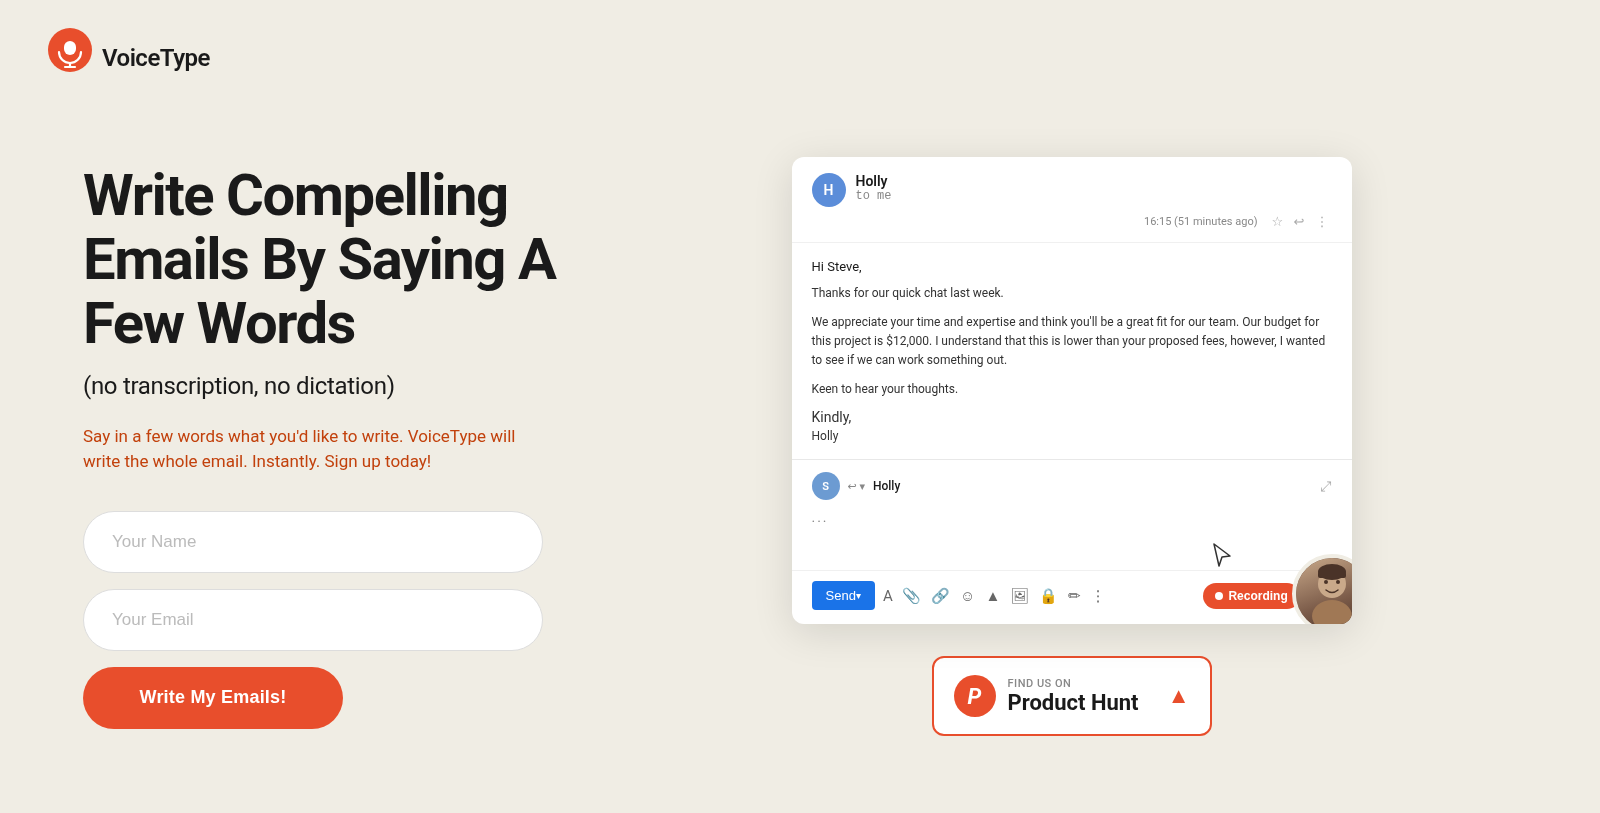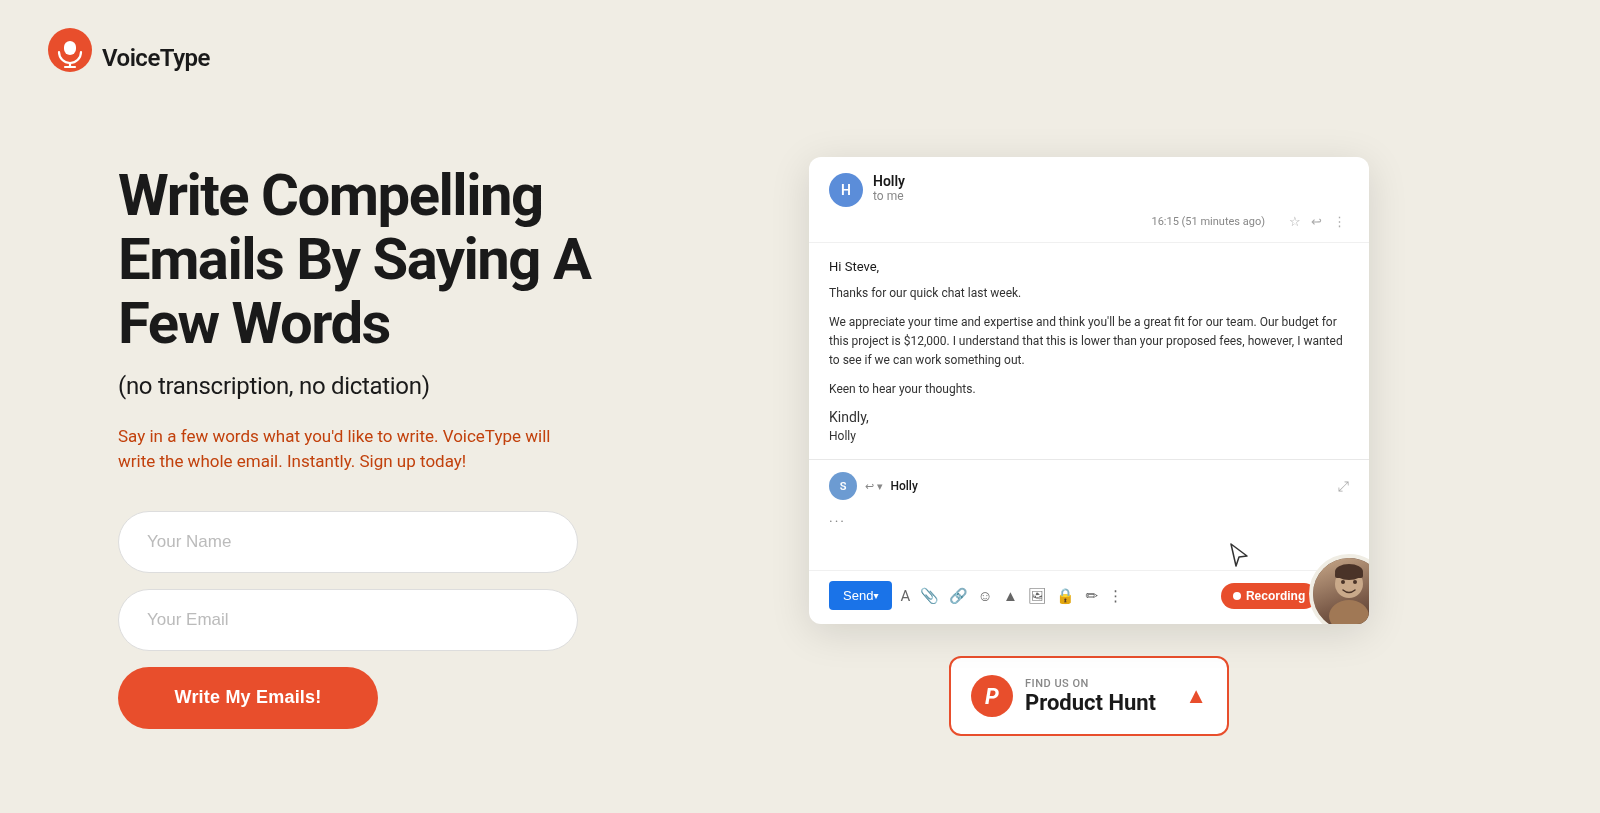--- a/index.html
+++ b/index.html
@@ -43,21 +43,21 @@
       font-weight: 600;
       color: #1a1a1a;
       letter-spacing: -0.5px;
     }
 
     
     .main-content {
       display: flex;
       align-items: center;
       flex: 1;
-      padding: 20px 120px 40px 118px;
+      padding: 20px 120px 40px 83px;
       gap: 80px;
     }
 
     
     .left-section {
       flex: 0 0 500px;
       display: flex;
       flex-direction: column;
     }
 
@@ -177,26 +177,27 @@
 
     .sender-name {
       font-size: 14px;
       font-weight: 600;
       color: #1a1a1a;
     }
 
     .sender-to {
       font-size: 12px;
       color: #888;
+      font-family: Liberation Mono, monospace;
     }
 
     .email-meta {
       display: flex;
       align-items: center;
-      gap: 24px;
+      gap: 14px;
       margin-top: 41px;
     }
 
     .email-time {
       font-size: 11px;
       color: #888;
     }
 
     .email-icons {
       display: flex;

